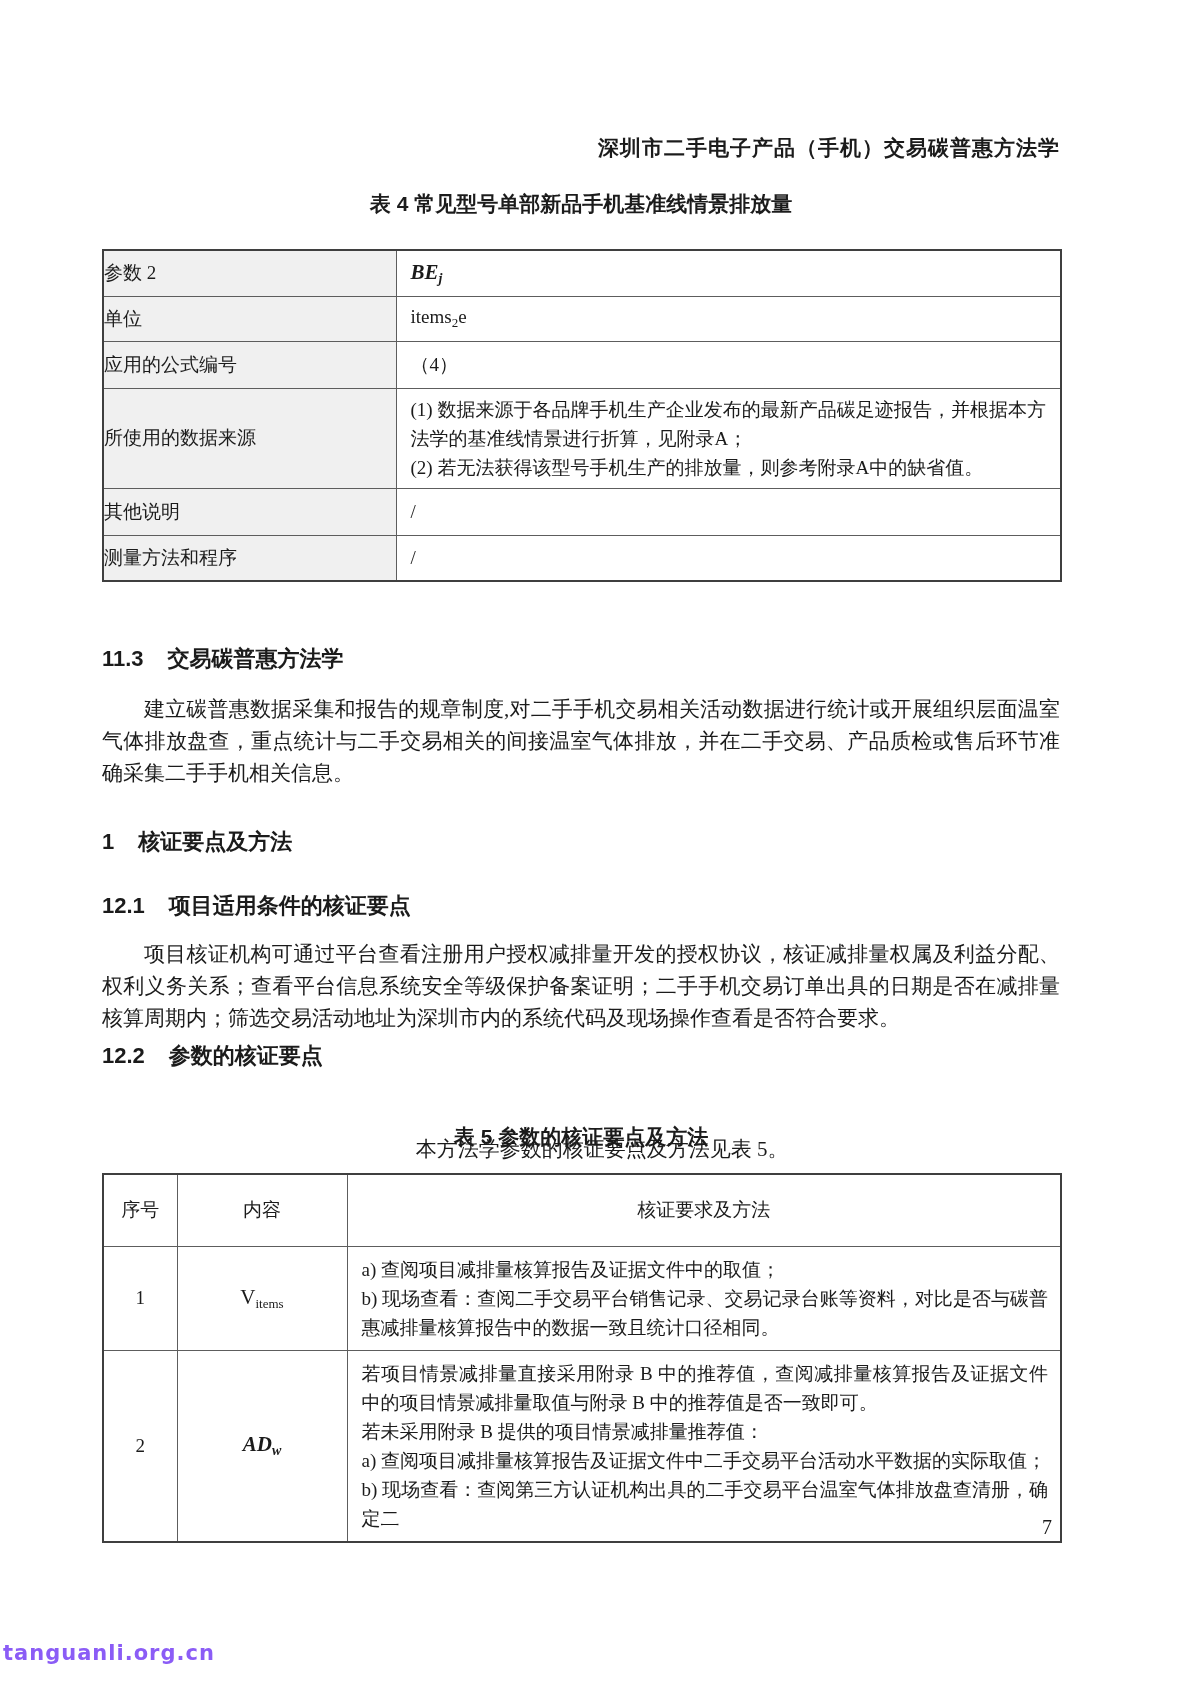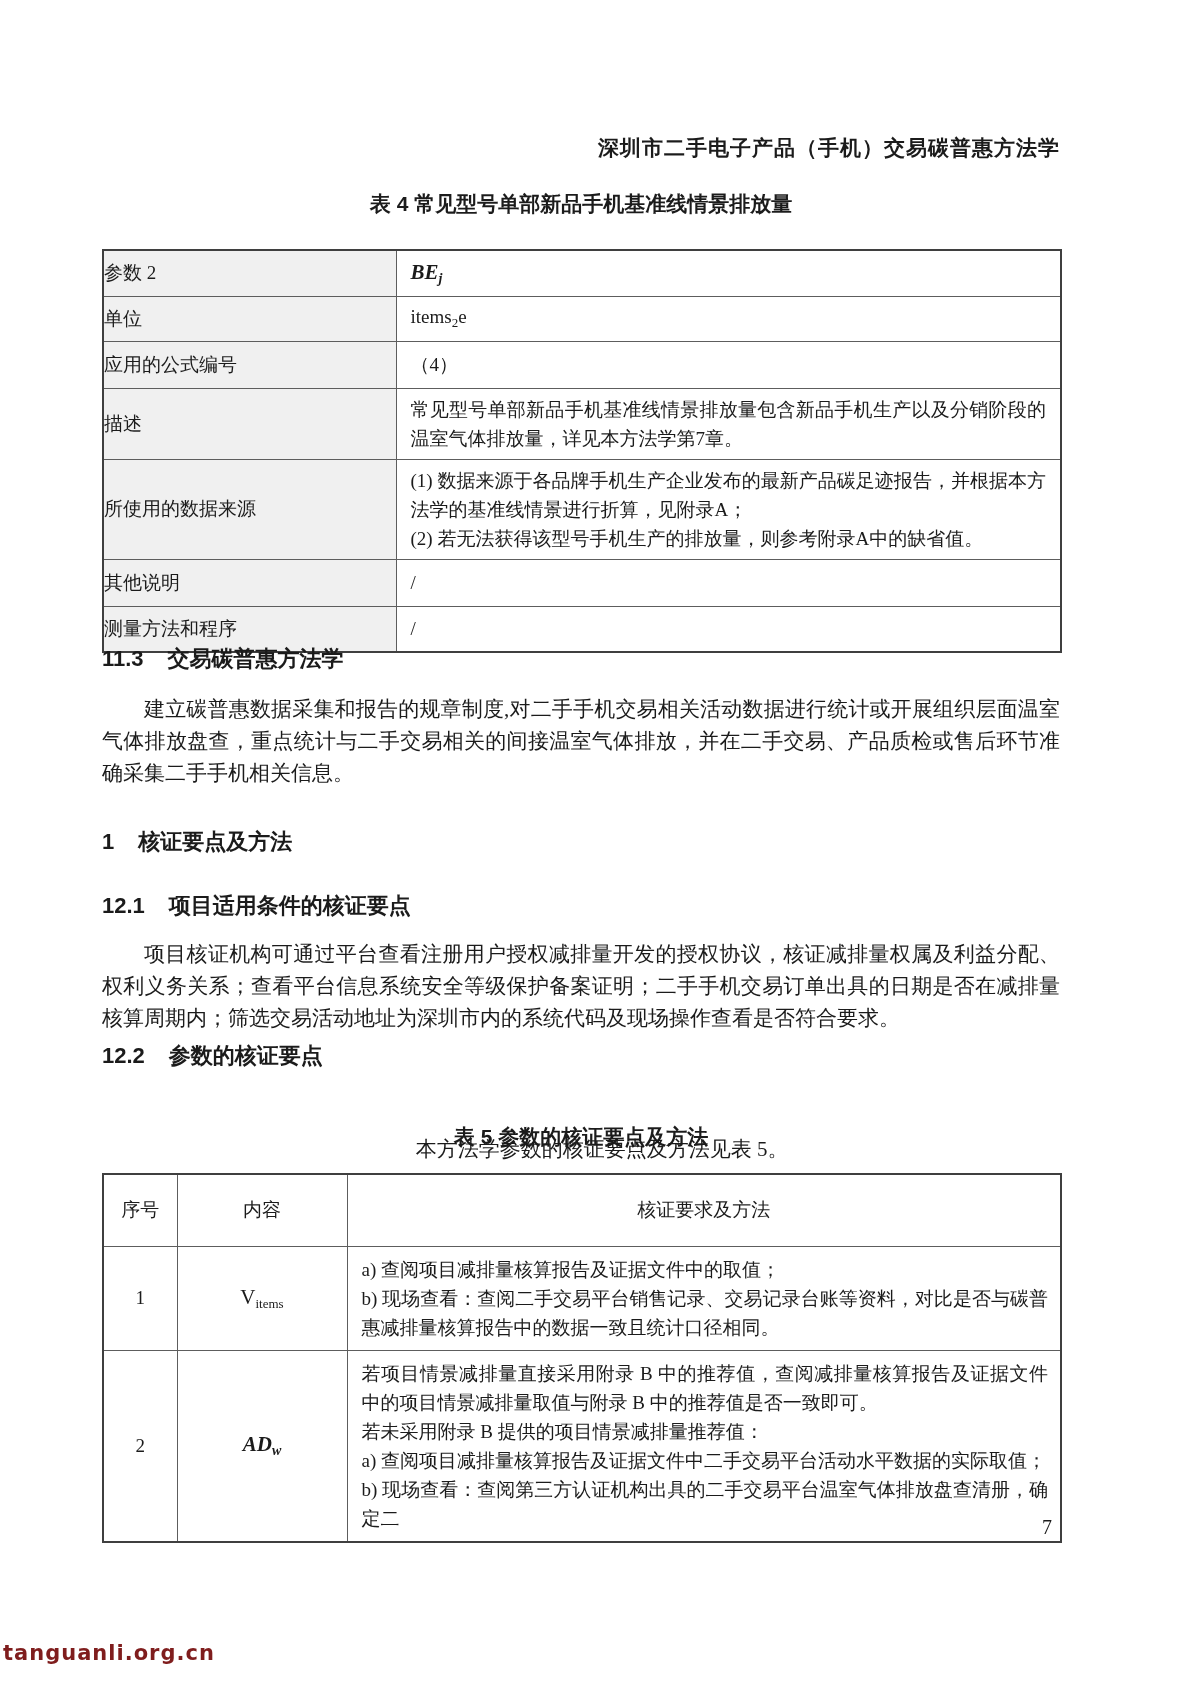--- a/index.html
+++ b/index.html
@@ -108,21 +108,21 @@
     font-size: 20px;
   }
   .watermark {
     position: absolute;
     top: 1641px;
     left: 3px;
     font-family: "DejaVu Sans", sans-serif;
     font-weight: bold;
     font-size: 21px;
     letter-spacing: 1px;
-    color: #7f1d1d;
+    color: #8b5cf6;
   }
 </style>
 </head>
 <body>
 
 <div class="page">
 
   <div class="doc-header">深圳市二手电子产品（手机）交易碳普惠方法学</div>
 
   <div class="table-caption" id="t4-caption">表 4  常见型号单部新品手机基准线情景排放量</div>
@@ -141,24 +141,20 @@
     </tr>
     <tr style="height:45px">
       <td class="t4-label">单位</td>
       <td class="t4-value">
         <span>items</span><span class="sub">2</span><span>e</span>
       </td>
     </tr>
     <tr style="height:47px">
       <td class="t4-label">应用的公式编号</td>
       <td class="t4-value">（4）</td>
-    </tr>
-    <tr style="height:60px">
-      <td class="t4-label">描述</td>
-      <td class="t4-value t4-multi">常见型号单部新品手机基准线情景排放量包含新品手机生产以及分销阶段的温室气体排放量，详见本方法学第7章。</td>
     </tr>
     <tr style="height:94px">
       <td class="t4-label">所使用的数据来源</td>
       <td class="t4-value t4-multi">
         <div>(1) 数据来源于各品牌手机生产企业发布的最新产品碳足迹报告，并根据本方法学的基准线情景进行折算，见附录A；</div>
         <div>(2) 若无法获得该型号手机生产的排放量，则参考附录A中的缺省值。</div>
       </td>
     </tr>
     <tr style="height:47px">
       <td class="t4-label">其他说明</td>

